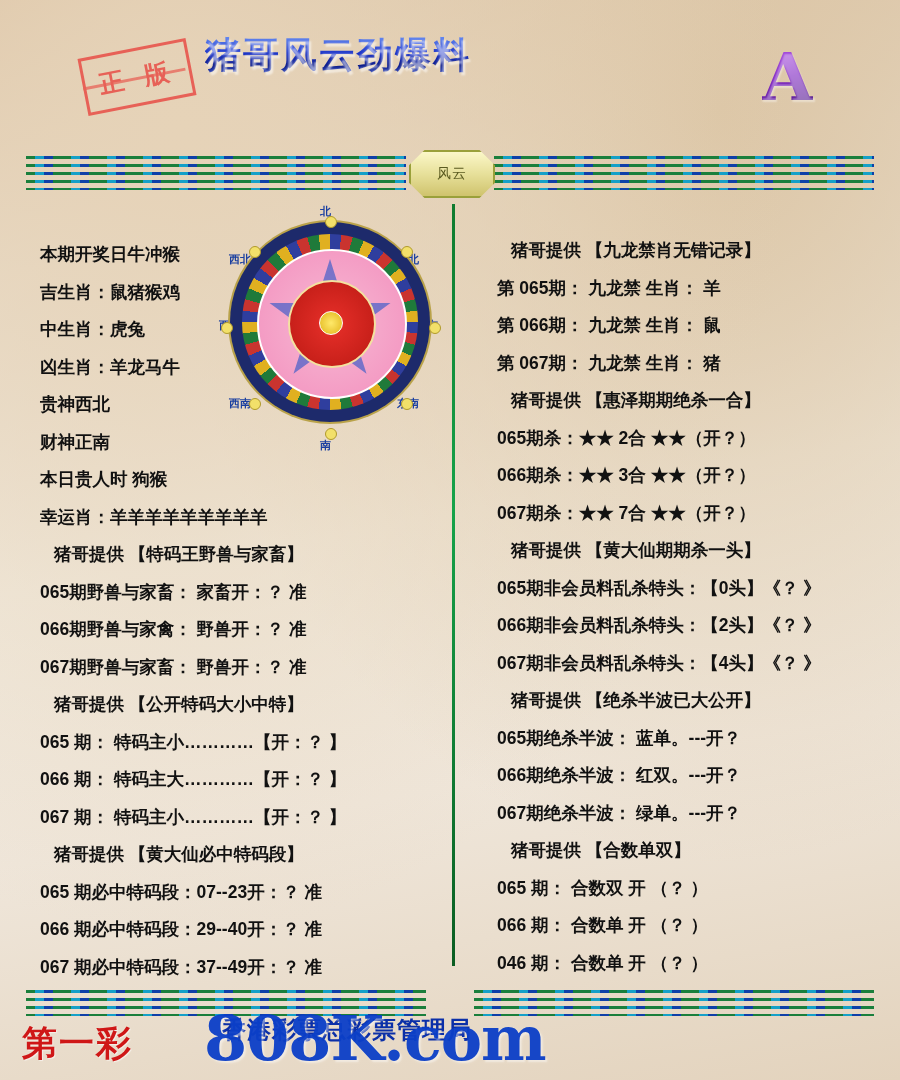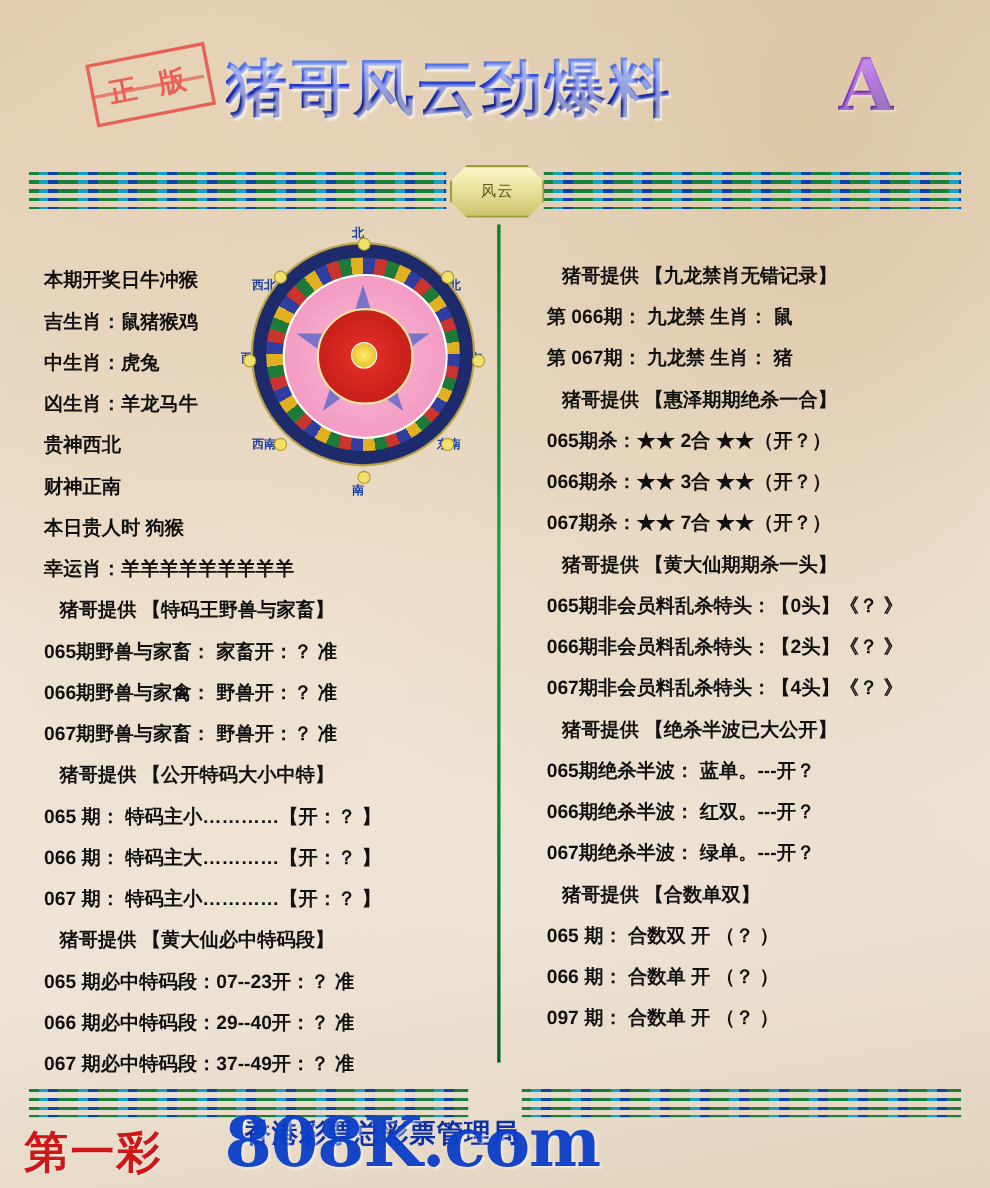--- a/index.html
+++ b/index.html
@@ -49,22 +49,22 @@
     content: "";
     position: absolute;
     left: -3px; top: 50%;
     width: 104px; height: 3px;
     background: #e8584f;
     opacity: .75;
   }
   .main-title {
     position: absolute;
     left: 205px;
-    top: 43px;
-    font-size: 56px;
+    top: 31px;
+    font-size: 36px;
     font-weight: bold;
     letter-spacing: 2px;
     font-family: "DejaVu Serif", serif;
     color: #1d3fd0;
     background: linear-gradient(180deg, #7fa8ff 0%, #1b33c8 45%, #0e1d8a 70%, #4a6ae0 100%);
     -webkit-background-clip: text;
     background-clip: text;
     -webkit-text-fill-color: transparent;
     text-shadow: 2px 3px 2px rgba(255,255,255,.55);
   }
@@ -254,21 +254,21 @@
     mask-image: repeating-linear-gradient(180deg, #000 0px, #000 3px, transparent 3px, transparent 8px);
     -webkit-mask-image: repeating-linear-gradient(180deg, #000 0px, #000 3px, transparent 3px, transparent 8px);
   }
   .foot-wave.left { left: 26px; width: 400px; }
   .foot-wave.right { right: 26px; width: 400px; }
 
   .foot-red {
     position: absolute;
     left: 22px;
     top: 30px;
-    font-size: 40px;
+    font-size: 35px;
     font-weight: bold;
     color: #cf1717;
     font-family: "DejaVu Serif", serif;
     letter-spacing: 2px;
     text-shadow: 1px 1px 1px rgba(255,255,255,.6);
   }
   .foot-blue {
     position: absolute;
     left: 222px;
     top: 24px;
@@ -362,38 +362,39 @@
           <div class="line indent">猪哥提供 【黄大仙必中特码段】</div>
           <div class="line">065 期必中特码段：07--23开：？ 准</div>
           <div class="line">066 期必中特码段：29--40开：？ 准</div>
           <div class="line">067 期必中特码段：37--49开：？ 准</div>
         </div>
     </div>
 
     <div class="col col-right">
       <div class="lines" id="right-lines">
           <div class="line indent">猪哥提供 【九龙禁肖无错记录】</div>
+          <div class="line">第 065期： 九龙禁 生肖： 羊</div>
           <div class="line">第 066期： 九龙禁 生肖： 鼠</div>
           <div class="line">第 067期： 九龙禁 生肖： 猪</div>
           <div class="line indent">猪哥提供 【惠泽期期绝杀一合】</div>
           <div class="line">065期杀：★★ 2合 ★★（开？）</div>
           <div class="line">066期杀：★★ 3合 ★★（开？）</div>
           <div class="line">067期杀：★★ 7合 ★★（开？）</div>
           <div class="line indent">猪哥提供 【黄大仙期期杀一头】</div>
           <div class="line">065期非会员料乱杀特头：【0头】《？ 》</div>
           <div class="line">066期非会员料乱杀特头：【2头】《？ 》</div>
           <div class="line">067期非会员料乱杀特头：【4头】《？ 》</div>
           <div class="line indent">猪哥提供 【绝杀半波已大公开】</div>
           <div class="line">065期绝杀半波： 蓝单。---开？</div>
           <div class="line">066期绝杀半波： 红双。---开？</div>
           <div class="line">067期绝杀半波： 绿单。---开？</div>
           <div class="line indent">猪哥提供 【合数单双】</div>
           <div class="line">065 期： 合数双 开 （？ ）</div>
           <div class="line">066 期： 合数单 开 （？ ）</div>
-          <div class="line">097 期： 合数单 开 （？ ）</div>
+          <div class="line">046 期： 合数单 开 （？ ）</div>
         </div>
     </div>
   </div>
 
   <div class="footer">
     <div class="foot-wave left"></div>
     <div class="foot-wave right"></div>
     <div class="foot-blue">香港彩票总彩票管理局</div>
     <div class="foot-red">第一彩</div>
     <div class="watermark">808K.com</div>

